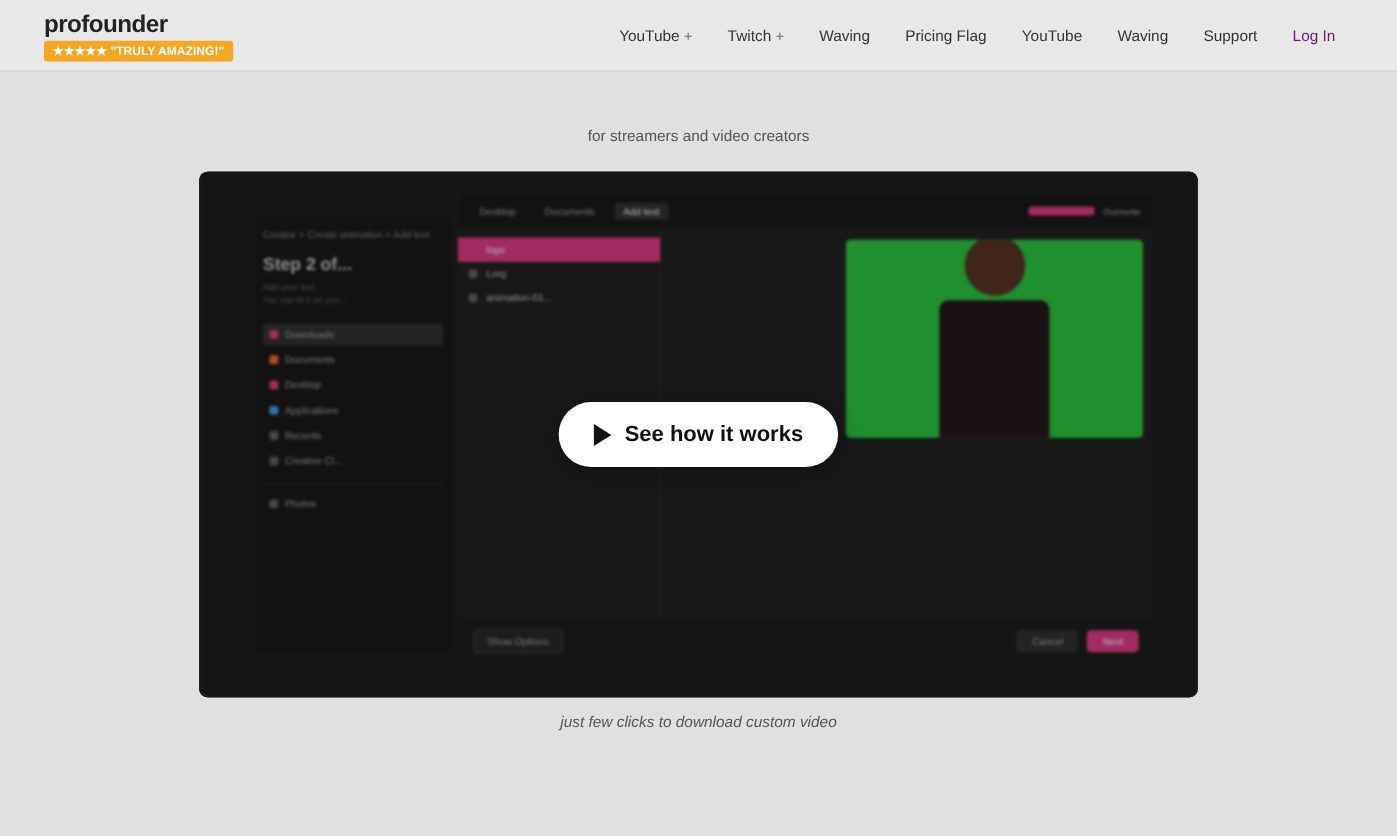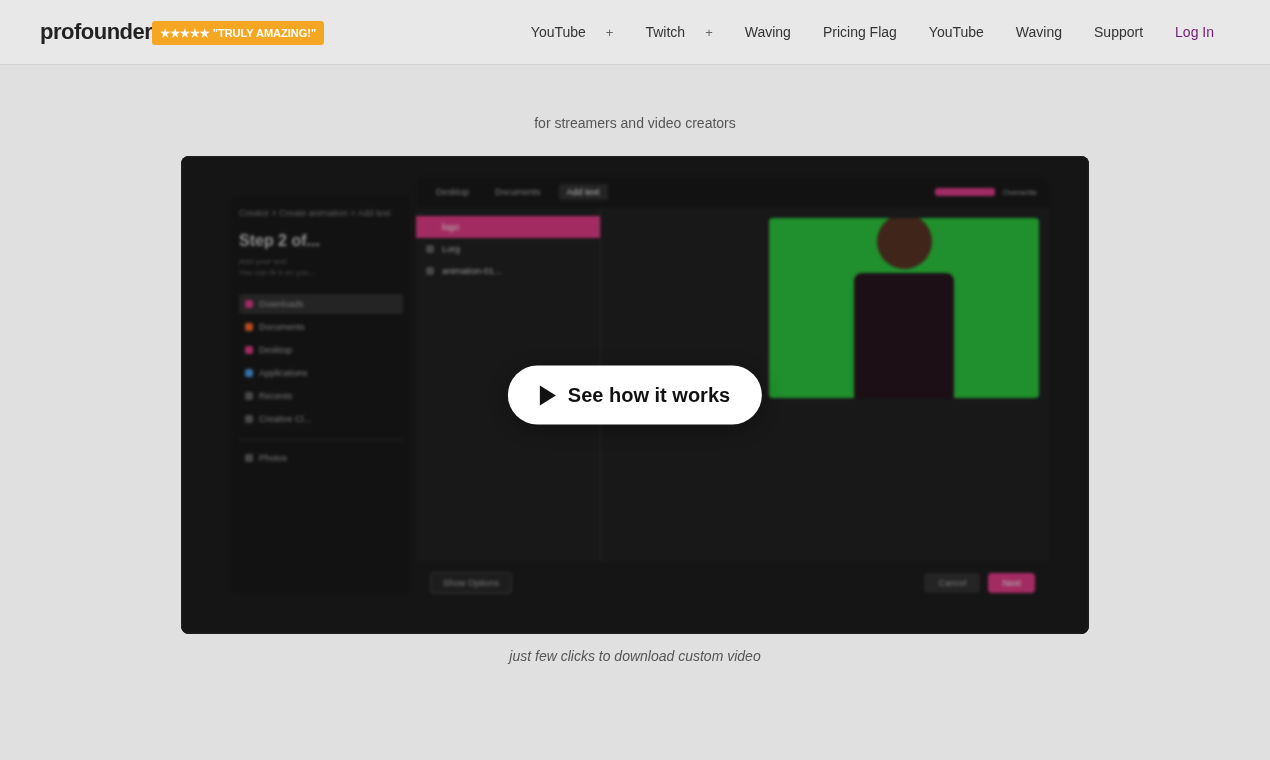--- a/index.html
+++ b/index.html
@@ -14,21 +14,21 @@
     header {
       display: flex;
       align-items: center;
       padding: 0 40px;
       height: 65px;
       background: #e8e8e8;
       border-bottom: 1px solid #d0d0d0;
     }
     .logo-area {
       display: flex;
-      flex-direction: row;
+      flex-direction: column;
       margin-right: auto;
     }
     .logo-text {
       font-size: 22px;
       font-weight: 700;
       color: #222;
       letter-spacing: -0.5px;
     }
     .logo-badge {
       background: #f5a623;
@@ -48,21 +48,21 @@
       align-items: center;
       gap: 0;
     }
     .nav-item {
       padding: 8px 16px;
       font-size: 14px;
       color: #333;
       cursor: pointer;
       display: flex;
       align-items: center;
-      gap: 20px;
+      gap: 4px;
       text-decoration: none;
     }
     .nav-plus {
       font-size: 13px;
       color: #666;
     }
     .nav-login {
       font-size: 14px;
       color: #701a75;
       padding: 8px 16px;

